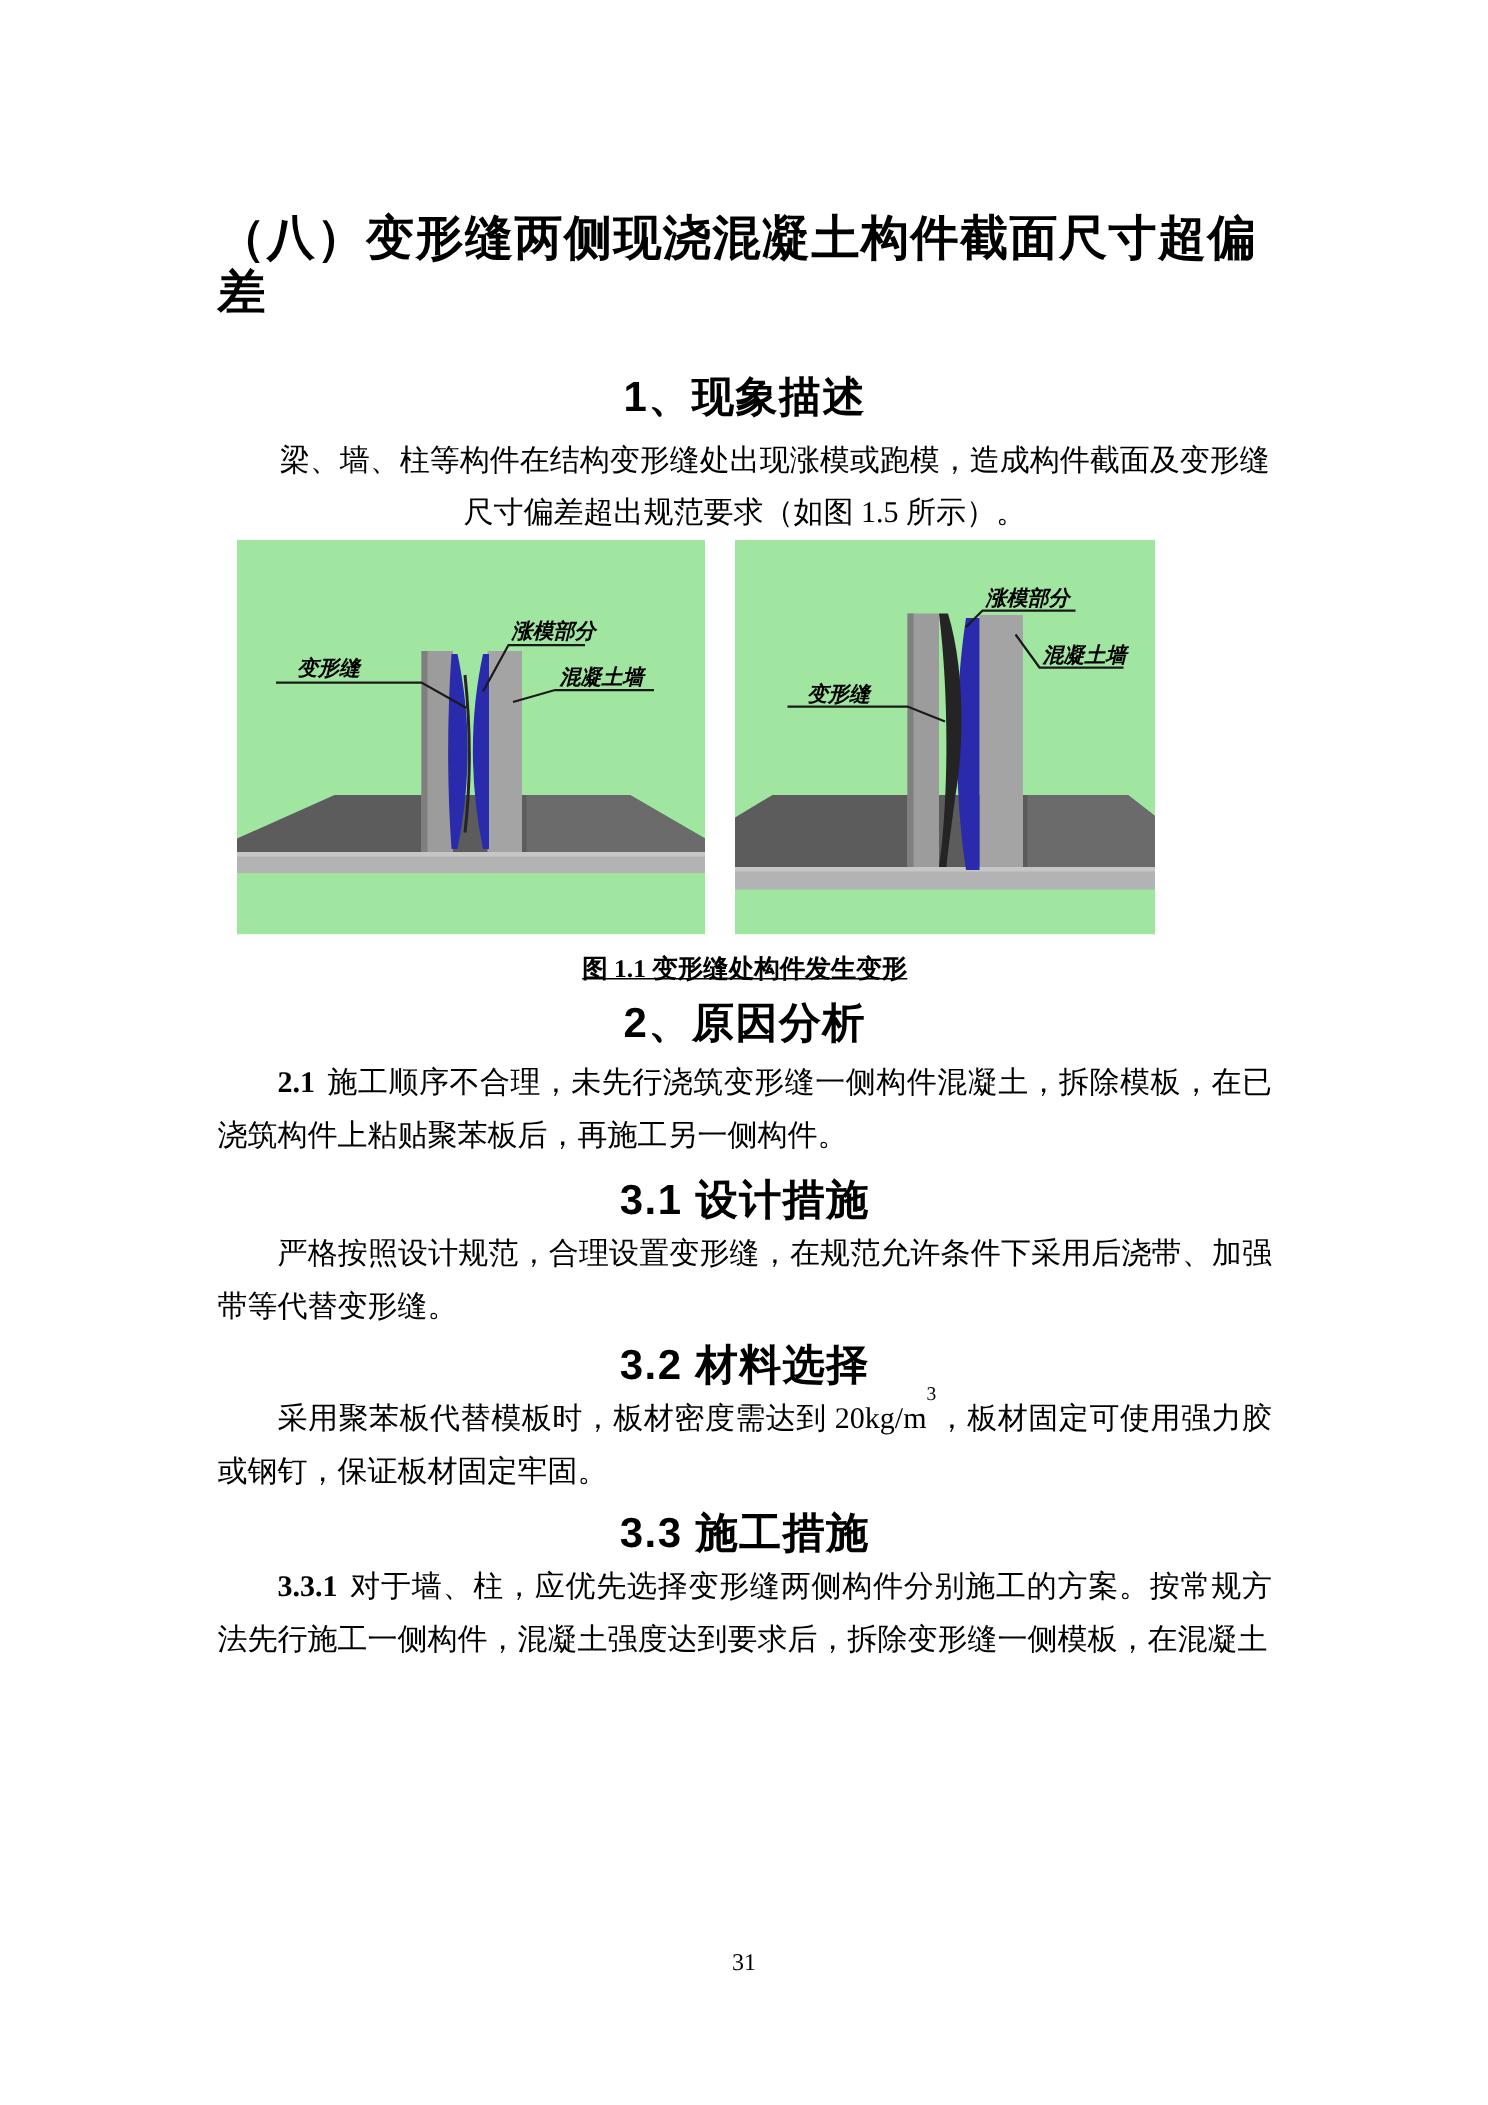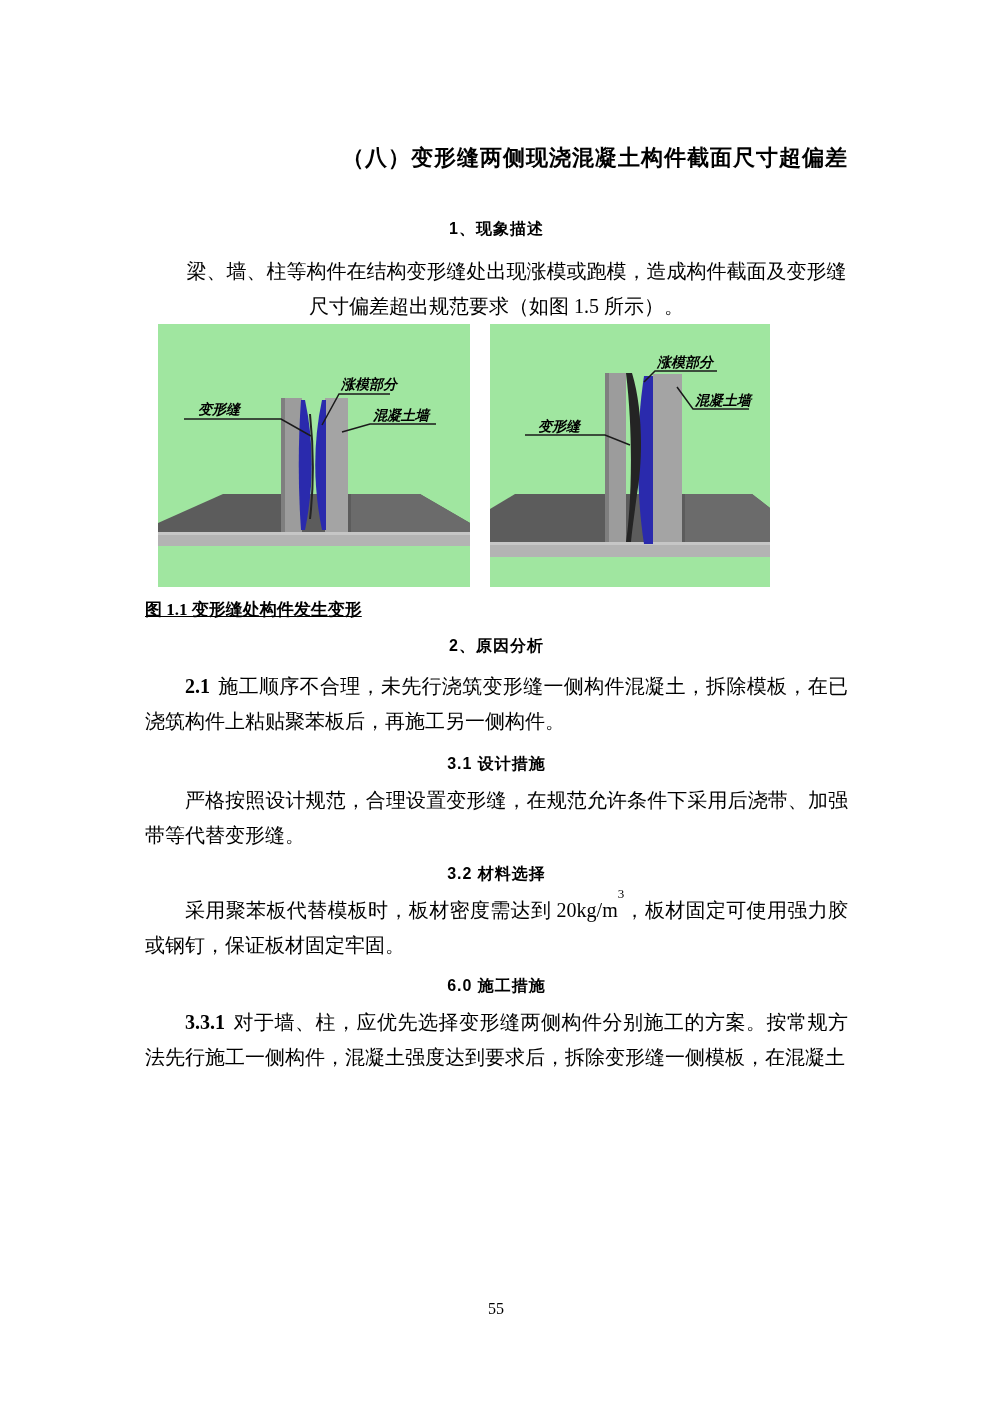--- a/index.html
+++ b/index.html
@@ -10,30 +10,30 @@
     background:#ffffff;
     box-sizing:border-box;
     padding:140px 144px 0 145px;
     font-family:"Liberation Serif", serif;
     color:#000;
     overflow:hidden;
   }
   .doc-title {
     font-family:"Liberation Sans", sans-serif;
     font-weight:bold;
-    font-size:22px;
+    font-size:32px;
     line-height:36px;
-    text-align:right;
+    text-align:left;
     letter-spacing:1px;
     margin:0;
   }
   .sec {
     font-family:"Liberation Sans", sans-serif;
     font-weight:bold;
-    font-size:16px;
+    font-size:28px;
     line-height:30px;
     text-align:center;
     letter-spacing:1px;
     margin:0;
   }
   .sec.h1 { margin-top:38px; }
   .body {
     font-size:20px;
     line-height:35px;
     text-align:justify;
@@ -54,21 +54,21 @@
   .fig.right { width:280px; }
   .fig svg { display:block; width:100%; height:100%; }
   .fig-label {
     font-family:"Liberation Serif", serif;
     font-weight:bold;
     font-style:italic;
     font-size:14px;
   }
   .caption {
     margin-top:12px;
-    text-align:left;
+    text-align:center;
     font-weight:bold;
     font-size:17px;
     line-height:22px;
     text-decoration:underline;
   }
   sup.cube {
     font-size:13px;
     position:relative;
     top:-11px;
     line-height:0;
@@ -148,19 +148,19 @@
 
 
   <h2 class="sec m10">3.1 设计措施</h2>
 
   <p class="body m4">严格按照设计规范，合理设置变形缝，在规范允许条件下采用后浇带、加强带等代替变形缝。</p>
 
   <h2 class="sec m6">3.2 材料选择</h2>
 
   <p class="body m4"><span>采用聚苯板代替模板时，板材密度需达到 20kg/m</span><sup class="cube">3</sup><span>，板材固定可使用强力胶或钢钉，保证板材固定牢固。</span></p>
 
-  <h2 class="sec m8">6.0 施工措施</h2>
+  <h2 class="sec m8">3.3 施工措施</h2>
 
   <p class="body m4"><span class="num">3.3.1</span><span>对于墙、柱，应优先选择变形缝两侧构件分别施工的方案。按常规方法先行施工一侧构件，混凝土强度达到要求后，拆除变形缝一侧模板，在混凝土</span></p>
 
-  <div class="pagenum">55</div>
+  <div class="pagenum">31</div>
 
 </div>
 
 </body></html>

